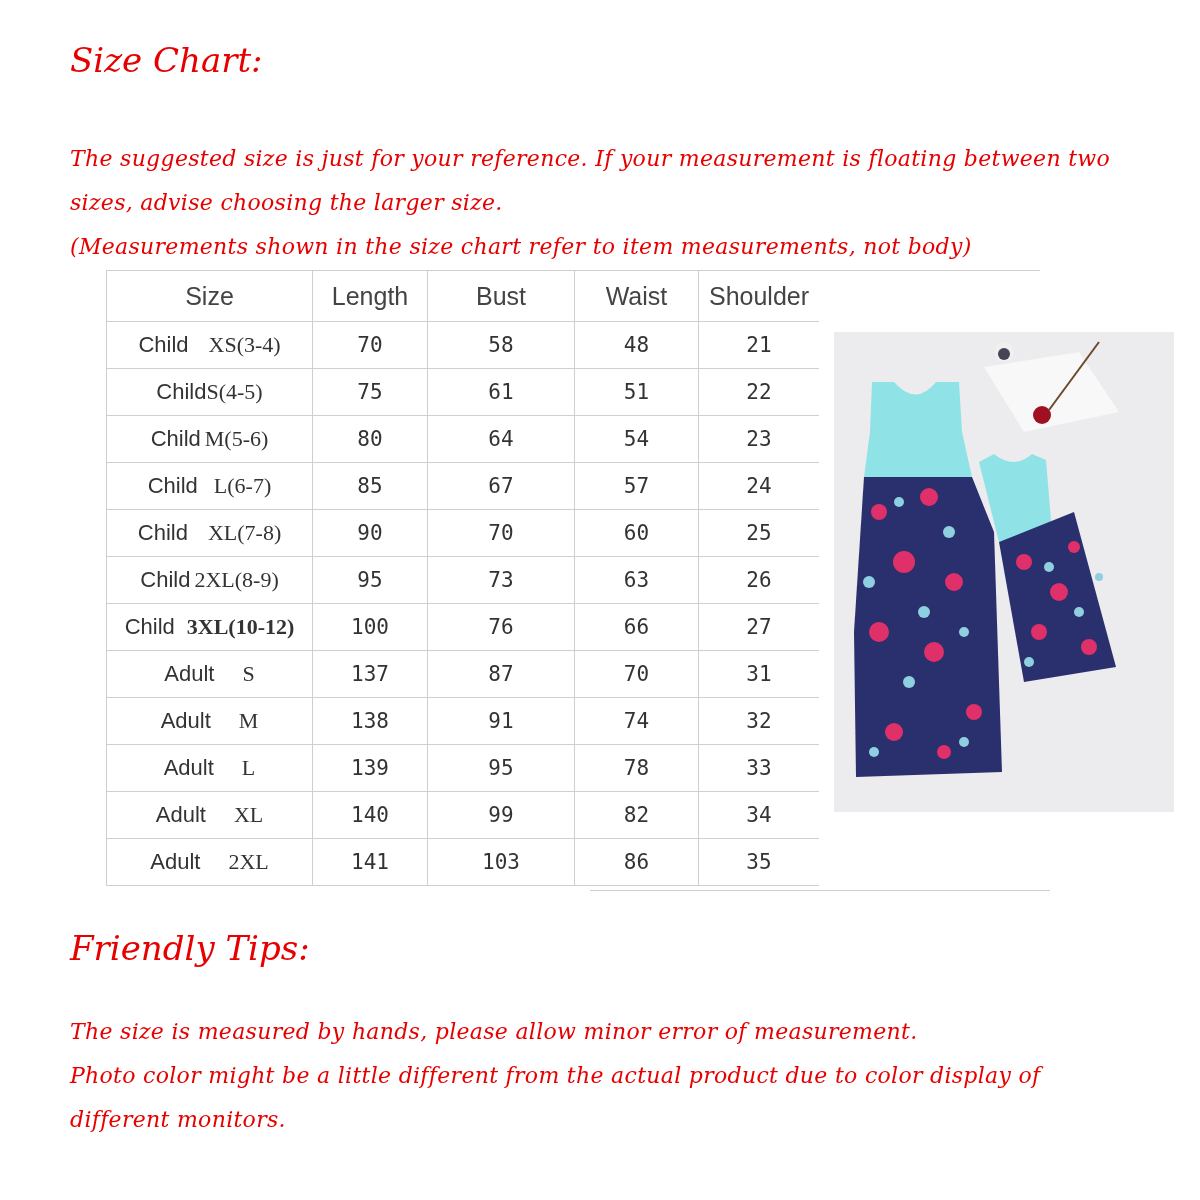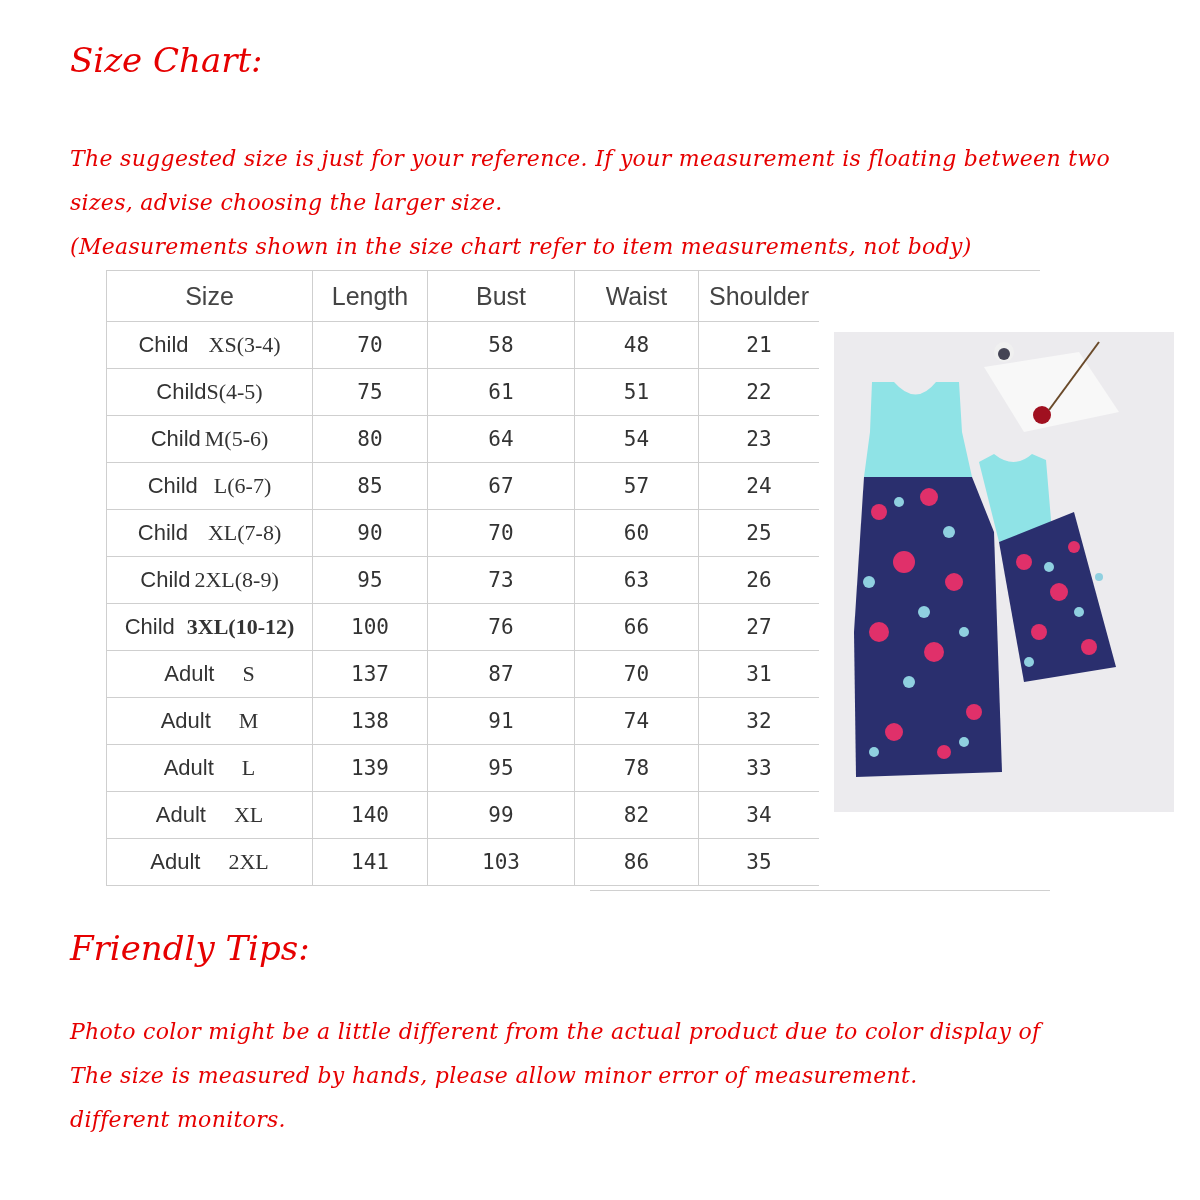--- a/index.html
+++ b/index.html
@@ -180,16 +180,16 @@
         <circle cx="215" cy="235" r="5"></circle>
       <circle cx="245" cy="280" r="5"></circle>
         <circle cx="195" cy="330" r="5"></circle>
         <circle cx="265" cy="245" r="4"></circle>
     </g>
   </svg>
 </div>
 
 <div class="red h1" id="t2">Friendly Tips:</div>
 <div class="red para" id="p2">
+  <div>The size is measured by hands, please allow minor error of measurement.</div>
   <div>Photo color might be a little different from the actual product due to color display of</div>
-  <div>The size is measured by hands, please allow minor error of measurement.</div>
   <div>different monitors.</div>
 </div>
 
 </body></html>

